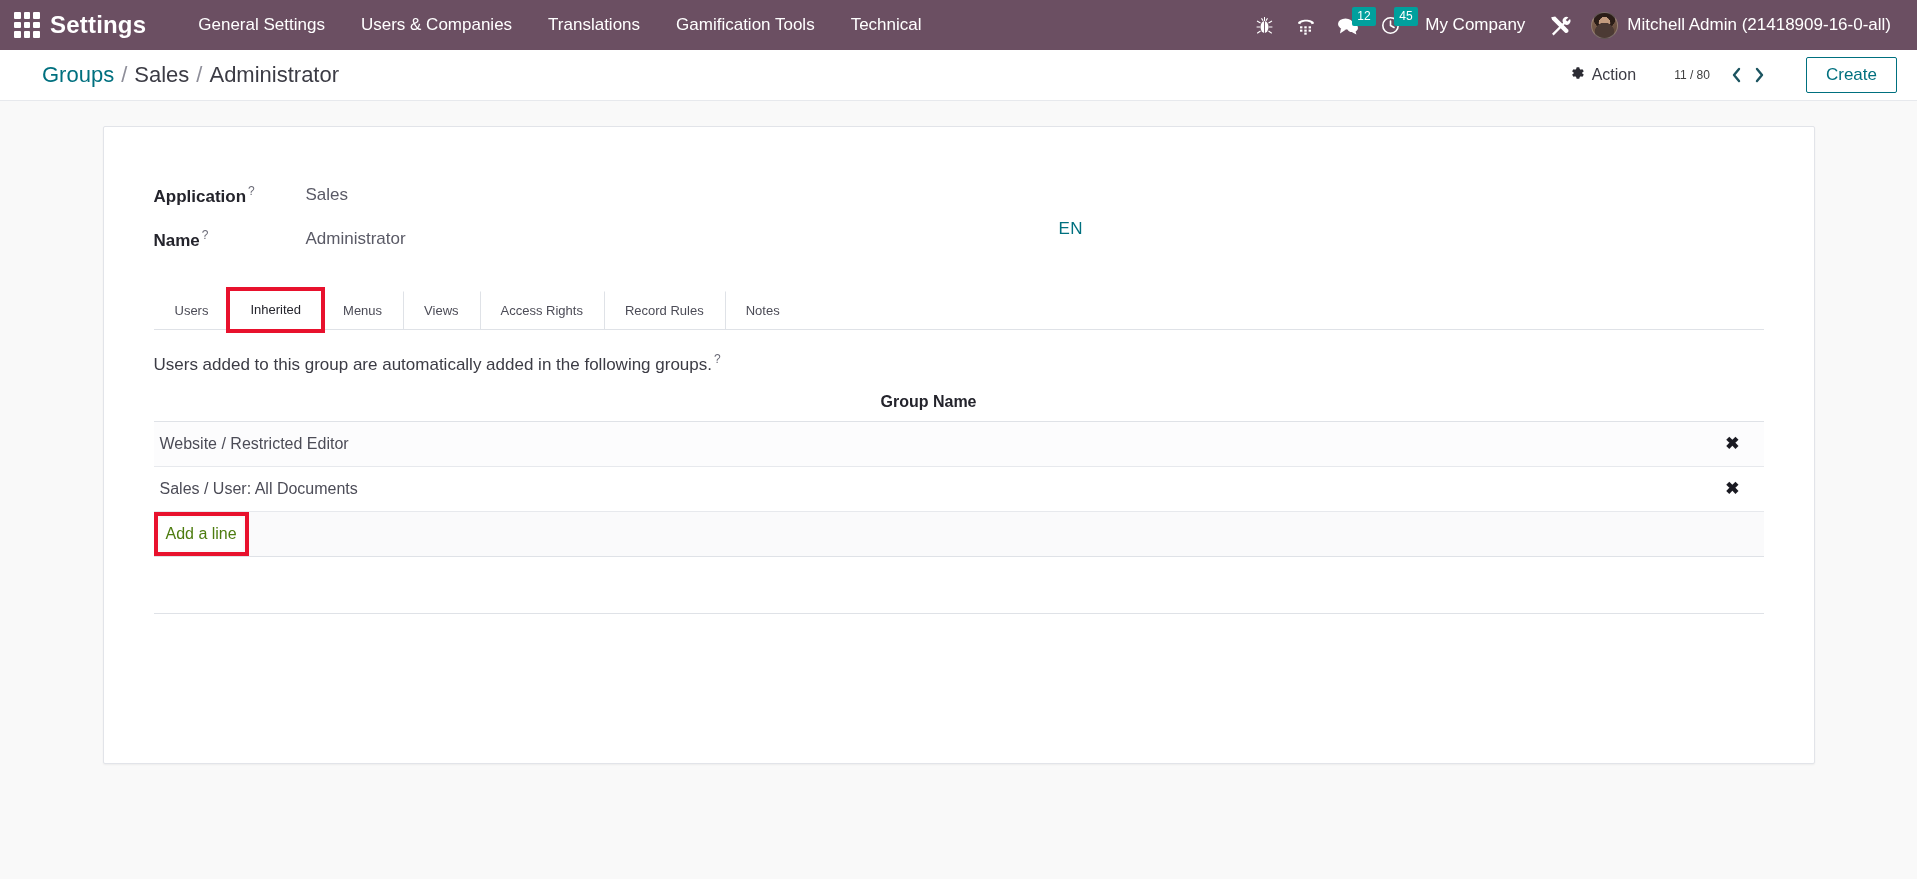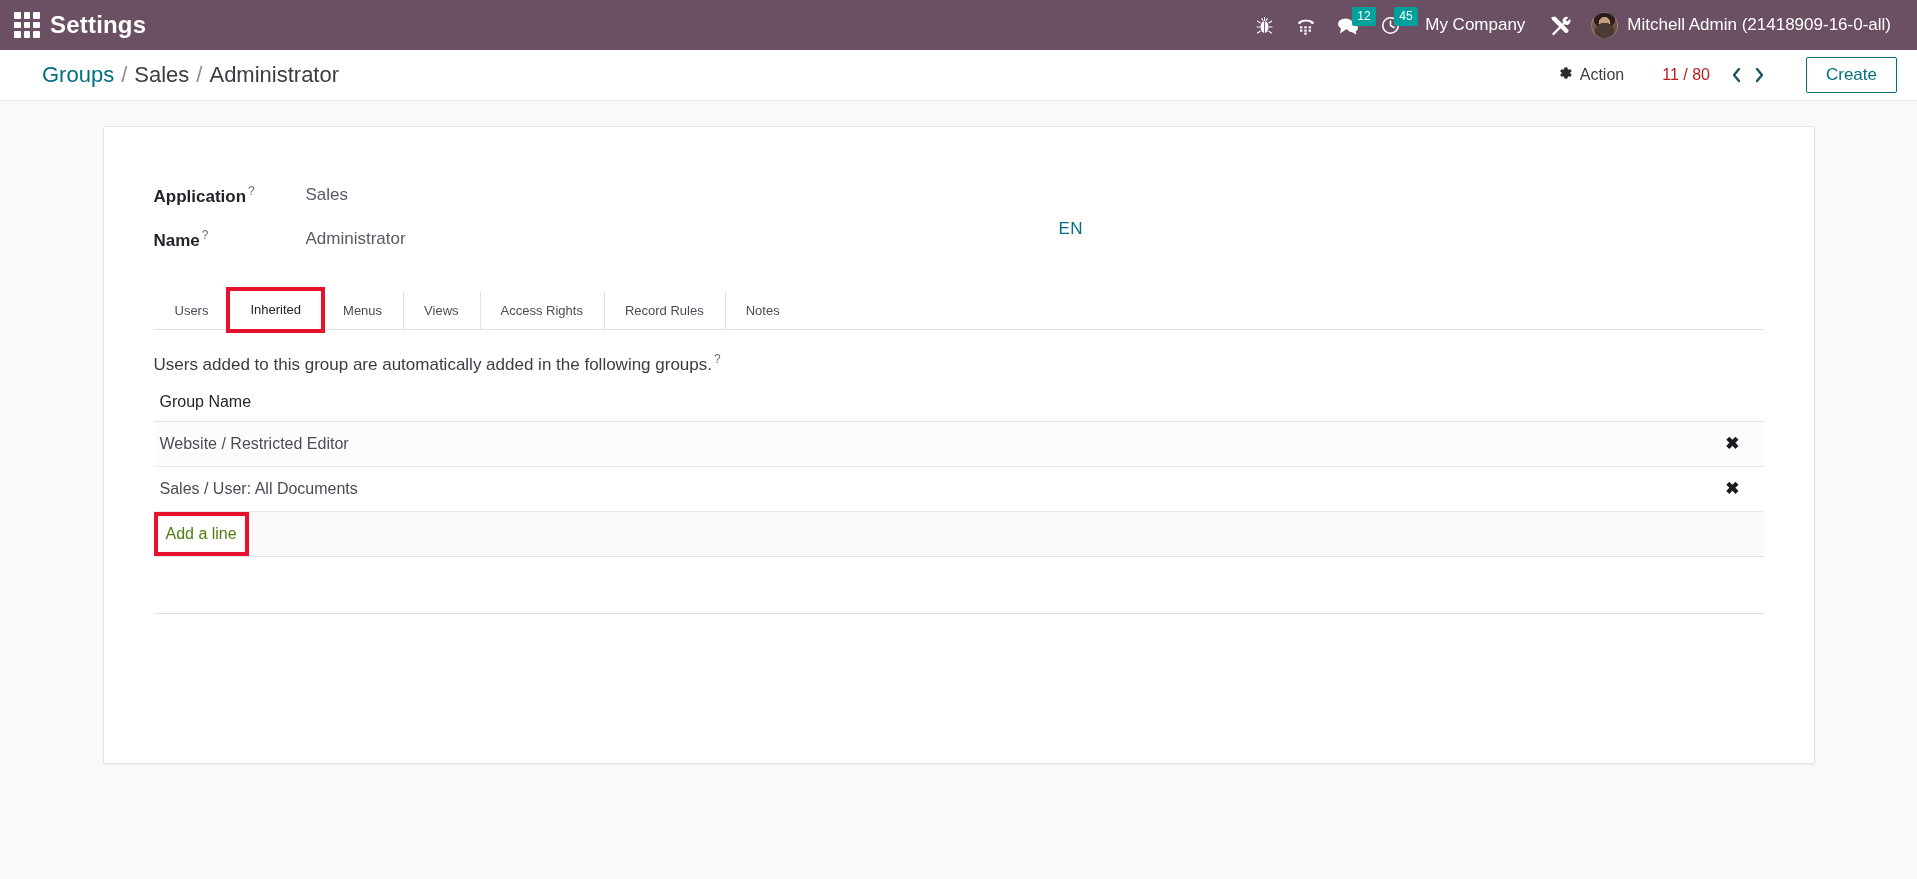--- a/index.html
+++ b/index.html
@@ -119,21 +119,21 @@
   .bc-active { color: #3c3c45; }
 
   .cp-right { margin-left: auto; display: flex; align-items: center; gap: 0; }
   .action-btn {
     display: flex; align-items: center; gap: 7px;
     font-size: 16px; color: #3c3c45;
     padding: 6px 12px;
     cursor: pointer;
     margin-right: 26px;
   }
-  .pager { font-size: 16px; color: #b91c1c; display: flex; align-items: center; gap: 0; }
+  .pager { font-size: 12px; color: #404040; display: flex; align-items: center; gap: 0; }
   .pager-value { padding-right: 14px; white-space: nowrap; }
   .pager-btn {
     width: 24px; height: 30px;
     display: flex; align-items: center; justify-content: center;
     cursor: pointer; color: #1c5460;
   }
   .create-btn {
     margin-left: 34px;
     border: 1px solid #00707f;
     color: #00707f;
@@ -241,23 +241,23 @@
   }
 
   .tab-pane { padding: 22px 0 0 0; }
   .pane-help {
     font-size: 17px;
     color: #3c3c45;
     padding: 0 0 10px 0;
   }
   .o2m-table { width: 100%; border-collapse: collapse; }
   .o2m-table th {
-    text-align: left;
+    text-align: center;
     font-size: 16px;
-    font-weight: normal;
+    font-weight: bold;
     color: #24242c;
     padding: 8px 6px 10px;
     border-bottom: 1px solid #dfe2e7;
   }
   .o2m-table td {
     font-size: 16px;
     color: #4c4c57;
     padding: 13px 6px;
     border-bottom: 1px solid #e7e9ed;
   }
@@ -299,20 +299,27 @@
       <i></i>
       <i></i>
       <i></i>
       <i></i>
       <i></i>
       <i></i>
       <i></i>
   </div>
   <div class="brand">Settings</div>
 
+  <div class="menu-items">
+    <div class="menu-item">General Settings</div>
+    <div class="menu-item">Users &amp; Companies</div>
+    <div class="menu-item">Translations</div>
+    <div class="menu-item">Gamification Tools</div>
+    <div class="menu-item">Technical</div>
+  </div>
 
   <div class="nav-right">
     <div class="nav-icon">
       <svg width="17" height="19" viewBox="0 0 17 19" fill="#fff">
         <ellipse cx="8.5" cy="11" rx="4" ry="6"></ellipse>
         <rect x="8" y="1" width="1" height="4"></rect>
         <path d="M5.5 2.2 L7 4.6 M11.5 2.2 L10 4.6" stroke="#fff" stroke-width="1.1"></path>
         <path d="M4.5 7 L1 5 M4.2 11 L0.6 11 M4.5 15 L1.2 17.3 M12.5 7 L16 5 M12.8 11 L16.4 11 M12.5 15 L15.8 17.3" stroke="#fff" stroke-width="1.1"></path>
         <rect x="8.1" y="5" width=".9" height="12" fill="#6b4f62"></rect>
       </svg>

